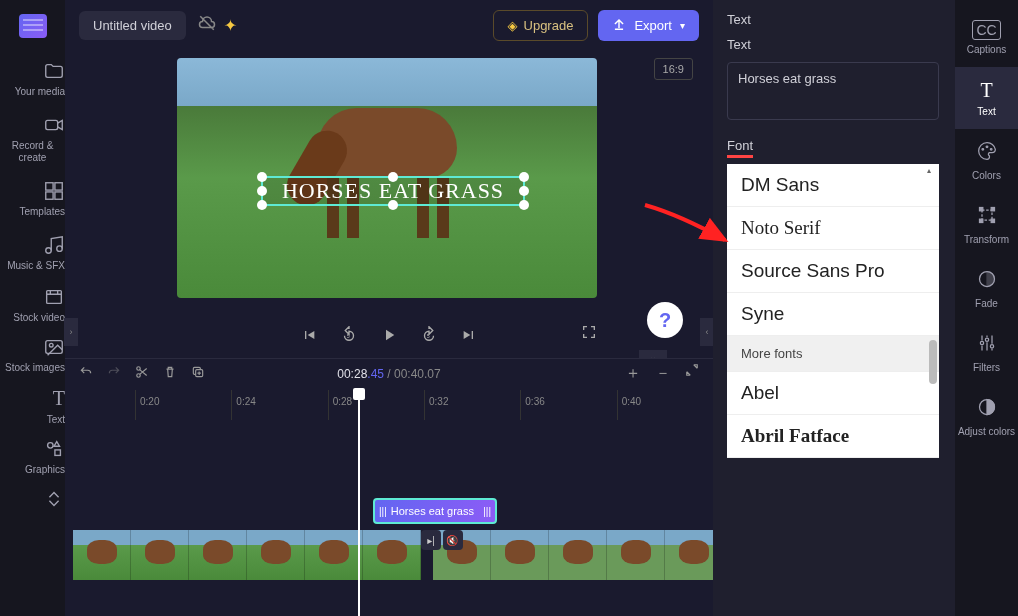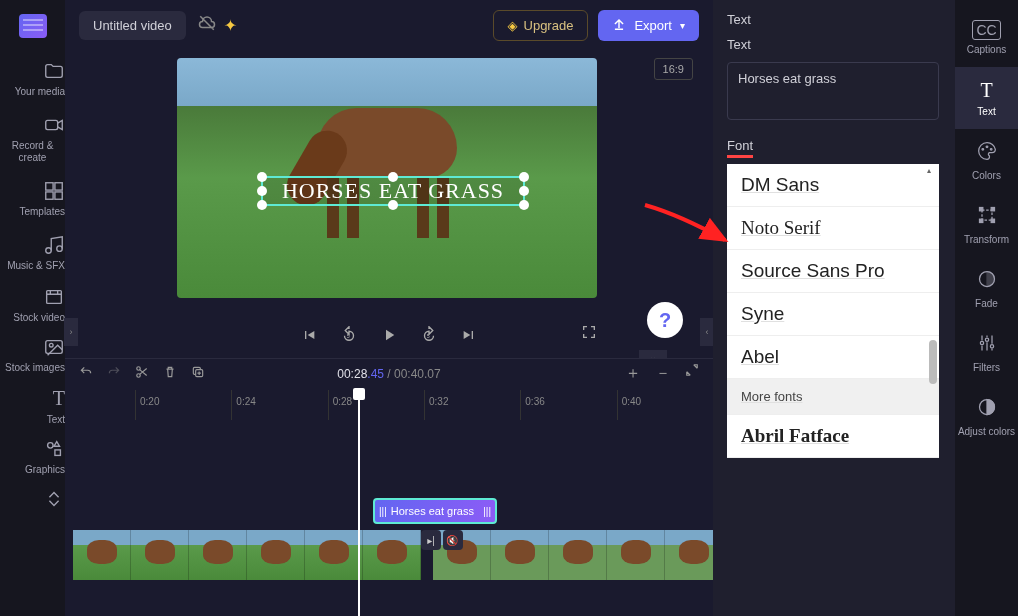--- a/index.html
+++ b/index.html
@@ -325,21 +325,21 @@
     background: #f5f5f5;
     color: #888;
     font-size: 13px;
   }
   .font-search input {
     border: none; background: transparent;
     outline: none; flex: 1;
     font-size: 13px;
     color: #333;
   }
-  .font-list { max-height: 380px; overflow-y: auto; text-decoration: underline;}
+  .font-list { max-height: 380px; overflow-y: auto;}
   .font-item {
     padding: 10px 14px;
     color: #222;
     font-size: 19px;
     border-bottom: 1px solid #eee;
     cursor: pointer;
     background: white;
   }
   .font-item.more {
     font-size: 13px;
@@ -639,22 +639,22 @@
   <div class="panel-label" style="font-weight:500">Text</div>
   <div class="panel-label">Text</div>
   <textarea class="text-input" style="">Horses eat grass</textarea>
   <div><span class="font-label">Font</span></div>
   <div class="font-dropdown">
     <div class="font-list">
       <div class="font-item" style="font-family:sans-serif">DM Sans</div>
       <div class="font-item" style="font-family:Georgia,serif">Noto Serif</div>
       <div class="font-item" style="font-family:sans-serif">Source Sans Pro</div>
       <div class="font-item" style="font-family:sans-serif">Syne</div>
+      <div class="font-item more">More fonts</div>
       <div class="font-item" style="font-family:sans-serif;font-weight:300">Abel</div>
-      <div class="font-item more">More fonts</div>
       <div class="font-item" style="font-family:Georgia,serif;font-weight:900">Abril Fatface</div>
     </div>
     <div class="font-scroll-arrow-up">▴</div>
     <div class="font-scroll-thumb"></div>
   </div>
 </div>
 
 <div class="right-sidebar">
   <div class="right-nav">
     <span class="ico" style="font-size:14px;border:1.5px solid currentColor;padding:1px 3px;border-radius:3px">CC</span>

